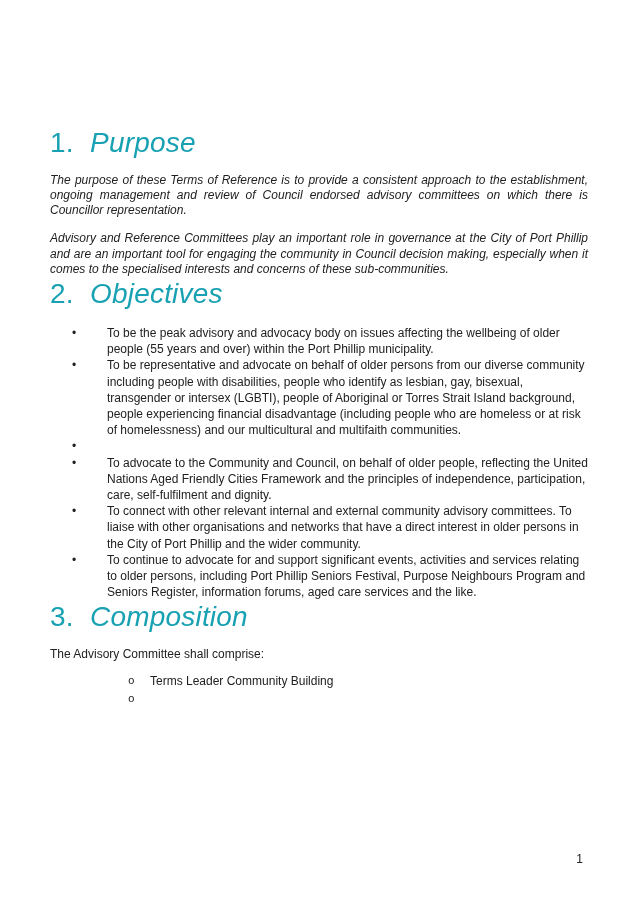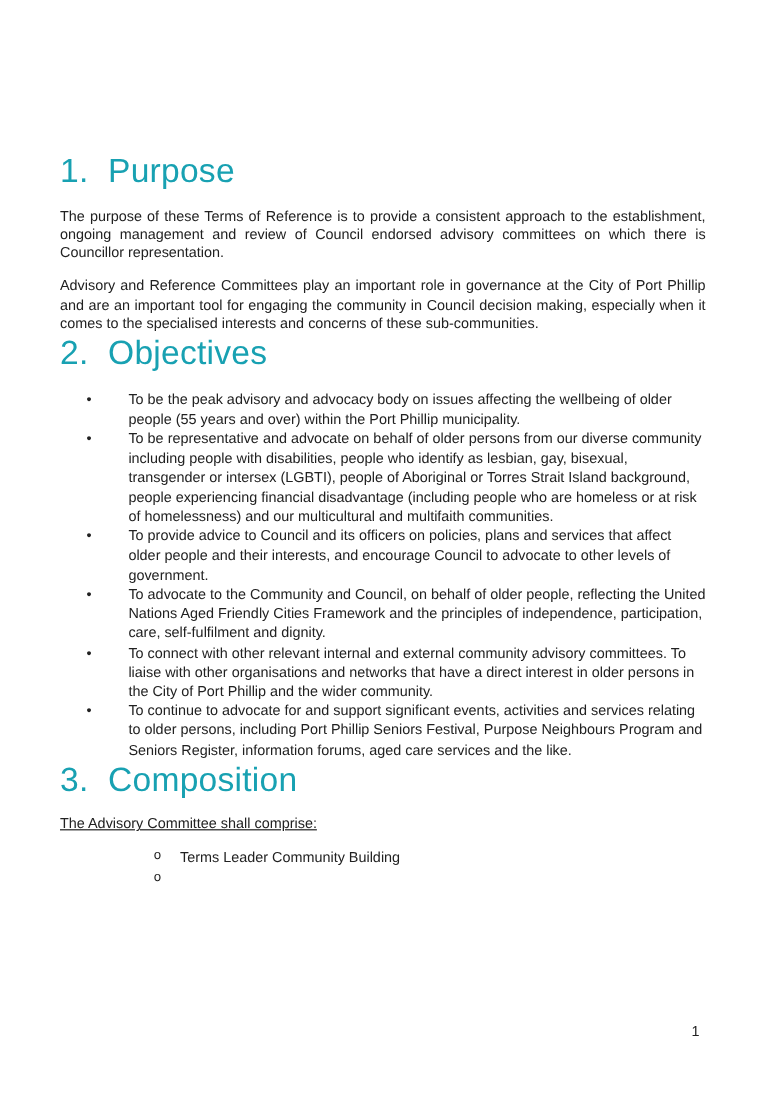--- a/index.html
+++ b/index.html
@@ -16,43 +16,44 @@
   }
   .content { padding:126px 50px 0 50px; }
 
   h1.heading {
     display:flex; margin:0; font-weight:400;
     font-size:28px; line-height:1.2;
     color:var(--heading-color);
     letter-spacing:0.2px;
   }
   .h-num { flex:none; width:40px; }
-  .h-text { flex:1; }
+  .h-text { flex:1;font-style:italic; }
 
   .heading-objectives   { margin-top:27px; }
   .heading-composition  { margin-top:34px; }
 
   p.body-para {
     margin:13px 0 0 0;
     font-size:12px; line-height:15.3px;
     text-align:justify;
+    font-style:italic;
   }
 
   ul.obj-list {
     list-style:none; margin:14px 0 0 0; padding:0;
   }
   ul.obj-list li {
     display:flex; padding-left:22px;
     font-size:12px; line-height:16.2px;
   }
   .bullet { flex:none; width:35px; }
   .li-text { flex:1; }
 
   p.comp-intro {
-    margin:13px 0 0 0; font-size:12px; line-height:15.3px;text-decoration:underline;
+    margin:13px 0 0 0; font-size:12px; line-height:15.3px;
   }
   p.comp-bullet {
     margin:11px 0 0 0; font-size:12px; line-height:15.3px;
   }
   .comp-marker { margin-right:5px; }
   .comp-num { font-style:italic; margin-right:4px; }
 
   .sub-list { margin-top:10px; }
   .sub-item {
     display:flex; margin-left:78px;
@@ -93,21 +94,20 @@
         <li>
           <span class="bullet">•</span>
           <span class="li-text">To be the peak advisory and advocacy body on issues affecting the wellbeing of older people (55 years and over) within the Port Phillip municipality.</span>
         </li>
         <li>
           <span class="bullet">•</span>
           <span class="li-text">To be representative and advocate on behalf of older persons from our diverse community including people with disabilities, people who identify as lesbian, gay, bisexual, transgender or intersex (LGBTI), people of Aboriginal or Torres Strait Island background, people experiencing financial disadvantage (including people who are homeless or at risk of homelessness) and our multicultural and multifaith communities.</span>
         </li>
         <li>
           <span class="bullet">•</span>
-          <span class="li-text">To provide advice to Council and its officers on policies, plans and services that affect older people and their interests, and encourage Council to advocate to other levels of government.</span>
         </li>
         <li>
           <span class="bullet">•</span>
           <span class="li-text">To advocate to the Community and Council, on behalf of older people, reflecting the United Nations Aged Friendly Cities Framework and the principles of independence, participation, care, self-fulfilment and dignity.</span>
         </li>
         <li>
           <span class="bullet">•</span>
           <span class="li-text">To connect with other relevant internal and external community advisory committees. To liaise with other organisations and networks that have a direct interest in older persons in the City of Port Phillip and the wider community.</span>
         </li>
         <li>

